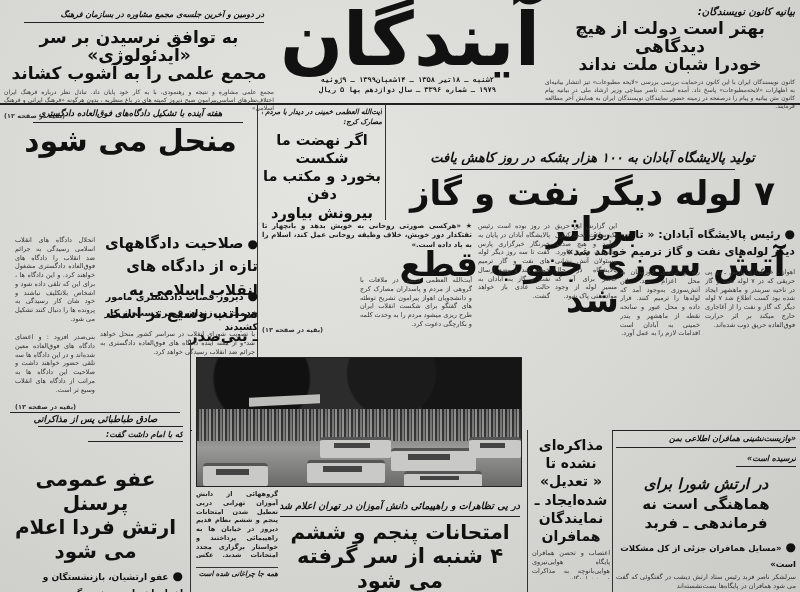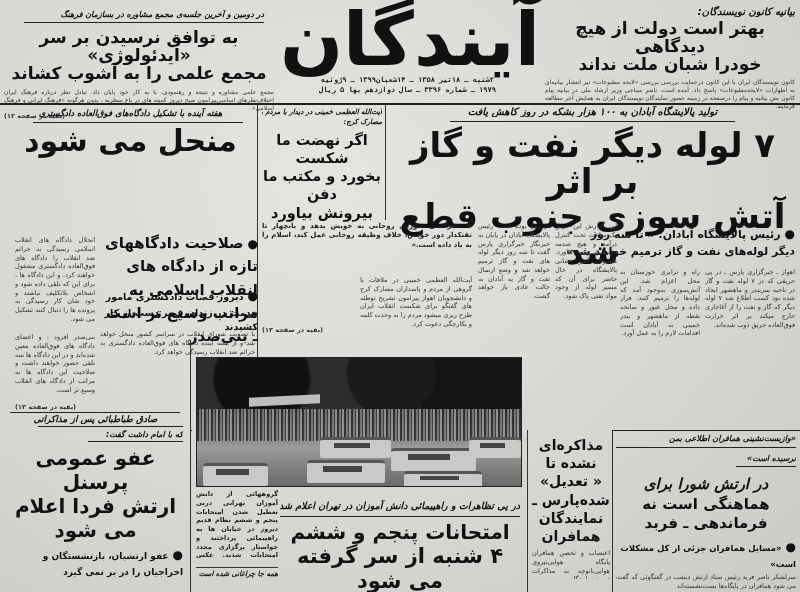--- a/index.html
+++ b/index.html
@@ -64,21 +64,21 @@
     <div class="rule-h" style="position:relative; height:1px; margin:3px 10px 0 20px;"></div>
     <div class="headline" style="font-size:17px; margin-top:6px;">به توافق نرسیدن بر سر «ایدئولوژی»</div>
     <div class="headline" style="font-size:17px;">مجمع علمی را به آشوب کشاند</div>
     <div class="body-text" style="height:24px; margin-top:5px; font-size:6px;">مجمع علمی مشاوره و نتیجه و رهنمودی، با به کار خود پایان داد. تبادل نظر درباره فرهنگ ایران اختلاف‌نظرهای اساسی‌پیرامون صبح دیروز کمیته های در باغ منظریه ، بدون هرگونه «فرهنگ ایرانی و فرهنگ اسلامی»</div>
     <div class="body-text" style="font-size:6.5px; font-weight:bold; text-align:left;">(بقیه در صفحه ۱۲)</div>
   </div>
 
   <div class="rule-h" style="left:0; top:103px; width:800px; height:2px;"></div>
 
   <div class="abs" style="left:390px; top:106px; width:405px;">
-    <div class="kicker" style="font-size:10px;">تولید پالایشگاه آبادان به ۱۰۰ هزار بشکه در روز کاهش یافت</div>
+    <div class="kicker" style="font-size:13px;margin-top:44px;">تولید پالایشگاه آبادان به ۱۰۰ هزار بشکه در روز کاهش یافت</div>
     <div class="rule-h" style="position:relative; margin:4px 60px 0 60px;"></div>
     <div class="headline" style="font-size:34px; margin-top:6px;">۷ لوله دیگر نفت و گاز بر اثر</div>
     <div class="headline" style="font-size:34px;">آتش سوزی جنوب قطع شد</div>
   </div>
   <div class="abs headline bullet" style="left:565px; top:225px; width:230px; font-size:11px; text-align:right; line-height:1.5;">رئیس پالایشگاه آبادان: « تا سه روز دیگر لوله‌های نفت و گاز ترمیم خواهد شد»</div>
   <div class="abs body-text" style="left:705px; top:268px; width:90px; height:160px;">اهواز ـ خبرگزاری پارس ـ در پی حریقی که در ۷ لوله نفت و گاز در ناحیه سربندر و ماهشهر ایجاد شده بود کسب اطلاع شد ۷ لوله دیگر که گاز و نفت را از آغاجاری حارج میکند بر اثر حرارت فوق‌العاده حریق ذوب شده‌اند.</div>
   <div class="abs body-text" style="left:620px; top:268px; width:80px; height:160px;">راه و ترابری خوزستان به محل اعزام شد. این آتش‌سوزی به‌وجود آمد که لوله‌ها را ترمیم کنند. قرار داده و محل عبور و سانحه نقطه از ماهشهر و بندر خمینی به آبادان است اقدامات لازم را به عمل آورد.</div>
   <div class="abs body-text" style="left:478px; top:222px; width:72px; height:200px;">در روز بوده است رئیس پالایشگاه آبادان در پایان به خبرنگار خبرگزاری پارس گفت تا سه روز دیگر لوله های نفت و گاز ترمیم خواهد شد و وضع ارسال نفت و گاز به آبادان به حالت عادی باز خواهد گشت.</div>
   <div class="abs body-text" style="left:555px; top:222px; width:62px; height:200px;">این گزارش این حریق یک ساعت تحت کنترل درآمد و هیچ صدمه جانی به وجود نیاورد. مسئولان آتش نشانی پالایشگاه در حال حاضر برای آن که مسیر لوله از وجود مواد نفتی پاک شود.</div>
 
@@ -109,21 +109,21 @@
   <div class="abs body-text" style="left:100px; top:330px; width:155px; height:70px;">با تصویب شورای انقلاب در سراسر کشور منحل خواهد شد و از هفته آینده دادگاه های فوق‌العاده دادگستری به جرائم ضد انقلاب رسیدگی خواهد کرد.</div>
   <div class="abs body-text" style="left:15px; top:403px; width:80px; font-weight:bold; text-align:left;">(بقیه در صفحه ۱۳)</div>
 
   <div class="rule-h" style="left:10px; top:412px; width:170px;"></div>
 
   <div class="abs" style="left:8px; top:414px; width:175px;">
     <div class="kicker" style="font-size:9px;">صادق طباطبائی پس از مذاکراتی</div>
     <div class="rule-h" style="position:relative; margin:2px 0 0 30px;"></div>
     <div class="kicker" style="font-size:8px; text-align:right; margin-top:3px;">که با امام داشت گفت:</div>
     <div class="rule-h" style="position:relative; margin:2px 0 0 80px;"></div>
-    <div class="headline" style="font-size:20px; margin-top:4px; line-height:1.2;">عفو عمومی پرسنل</div>
+    <div class="headline" style="font-size:20px; margin-top:25px; line-height:1.2;">عفو عمومی پرسنل</div>
     <div class="headline" style="font-size:20px; line-height:1.2;">ارتش فردا اعلام</div>
     <div class="headline" style="font-size:20px; line-height:1.2;">می شود</div>
     <div class="headline bullet" style="font-size:9px; text-align:right; margin-top:4px; line-height:1.6;">عفو ارتشیان، بازنشستگان و اخراجیان را در بر نمی گیرد</div>
   </div>
 
   <div class="rule-v" style="left:190px; top:340px; height:252px;"></div>
   <div class="photo" style="left:196px; top:357px; width:326px; height:130px;" aria-label="students-demonstration-tehran">
     <div class="trees"></div>
     <div class="banner"></div>
     <div class="crowd"></div>
@@ -143,21 +143,21 @@
     <div class="headline" style="font-size:21px; line-height:1.2;">۴ شنبه از سر گرفته می شود</div>
   </div>
   <div class="abs kicker" style="left:196px; top:567px; width:82px; font-size:7px; text-align:right; border-top:1px solid #333; padding-top:2px;">همه جا چراغانی شده است</div>
 
   <div class="rule-v" style="left:527px; top:430px; height:162px;"></div>
   <div class="rule-v" status="" style="left:612px; top:430px; height:162px;"></div>
   <div class="abs" style="left:532px; top:436px; width:78px;">
     <div class="headline" style="font-size:14px; line-height:1.3;">مذاکره‌ای</div>
     <div class="headline" style="font-size:14px; line-height:1.3;">نشده تا</div>
     <div class="headline" style="font-size:14px; line-height:1.3;">« تعدیل»</div>
-    <div class="headline" style="font-size:14px; line-height:1.3;">شده‌پارس ـ</div>
+    <div class="headline" style="font-size:14px; line-height:1.3;">شده‌ایجاد ـ</div>
     <div class="headline" style="font-size:14px; line-height:1.3;">نمایندگان</div>
     <div class="headline" style="font-size:14px; line-height:1.3;">همافران</div>
     <div class="body-text" style="height:30px; margin-top:4px;">اعتصاب و تحصن همافران پایگاه هوایی‌نیروی هوایی‌بانوچه به مذاکرات دیروز نمایندگان</div>
   </div>
 
   <div class="rule-h" style="left:612px; top:430px; width:188px;"></div>
   <div class="abs" style="left:616px; top:434px; width:180px;">
     <div class="kicker" style="font-size:8px; text-align:right;">«وازبست‌نشینی همافران اطلاعی بمن</div>
     <div class="rule-h" style="position:relative; margin:4px 0 0 0;"></div>
     <div class="kicker" style="font-size:8px; text-align:right; margin-top:6px;">نرسیده است»</div>

